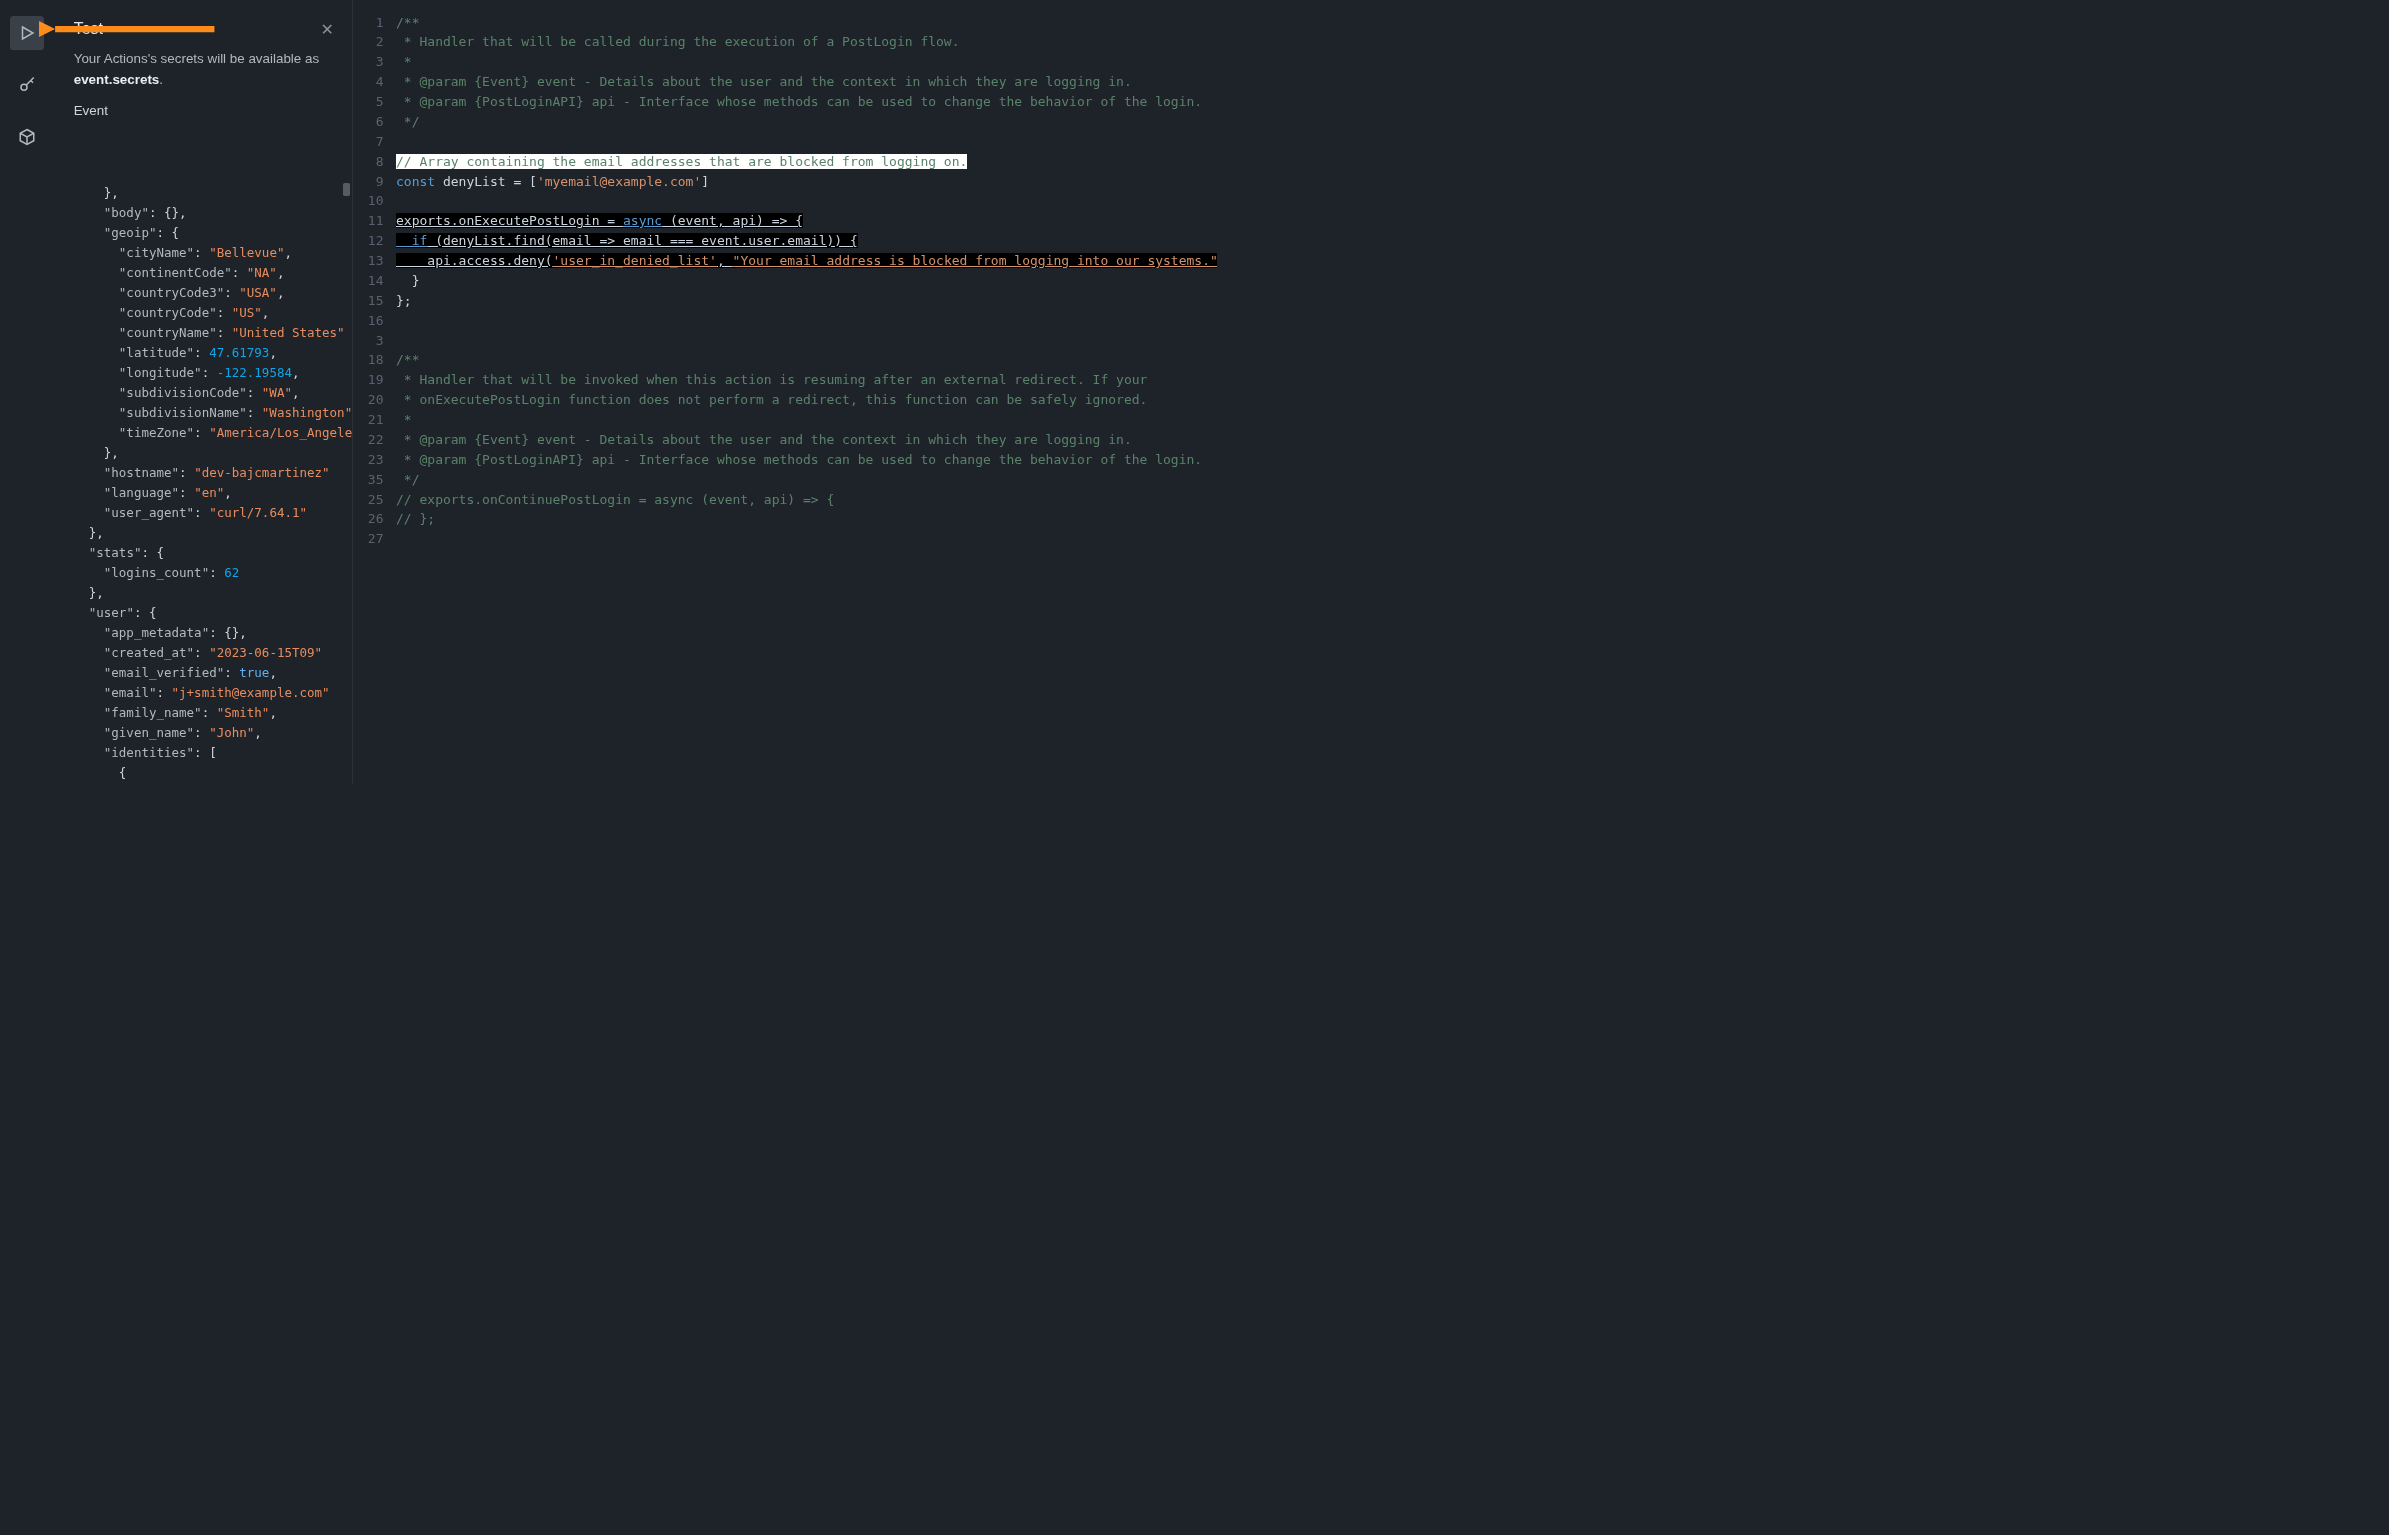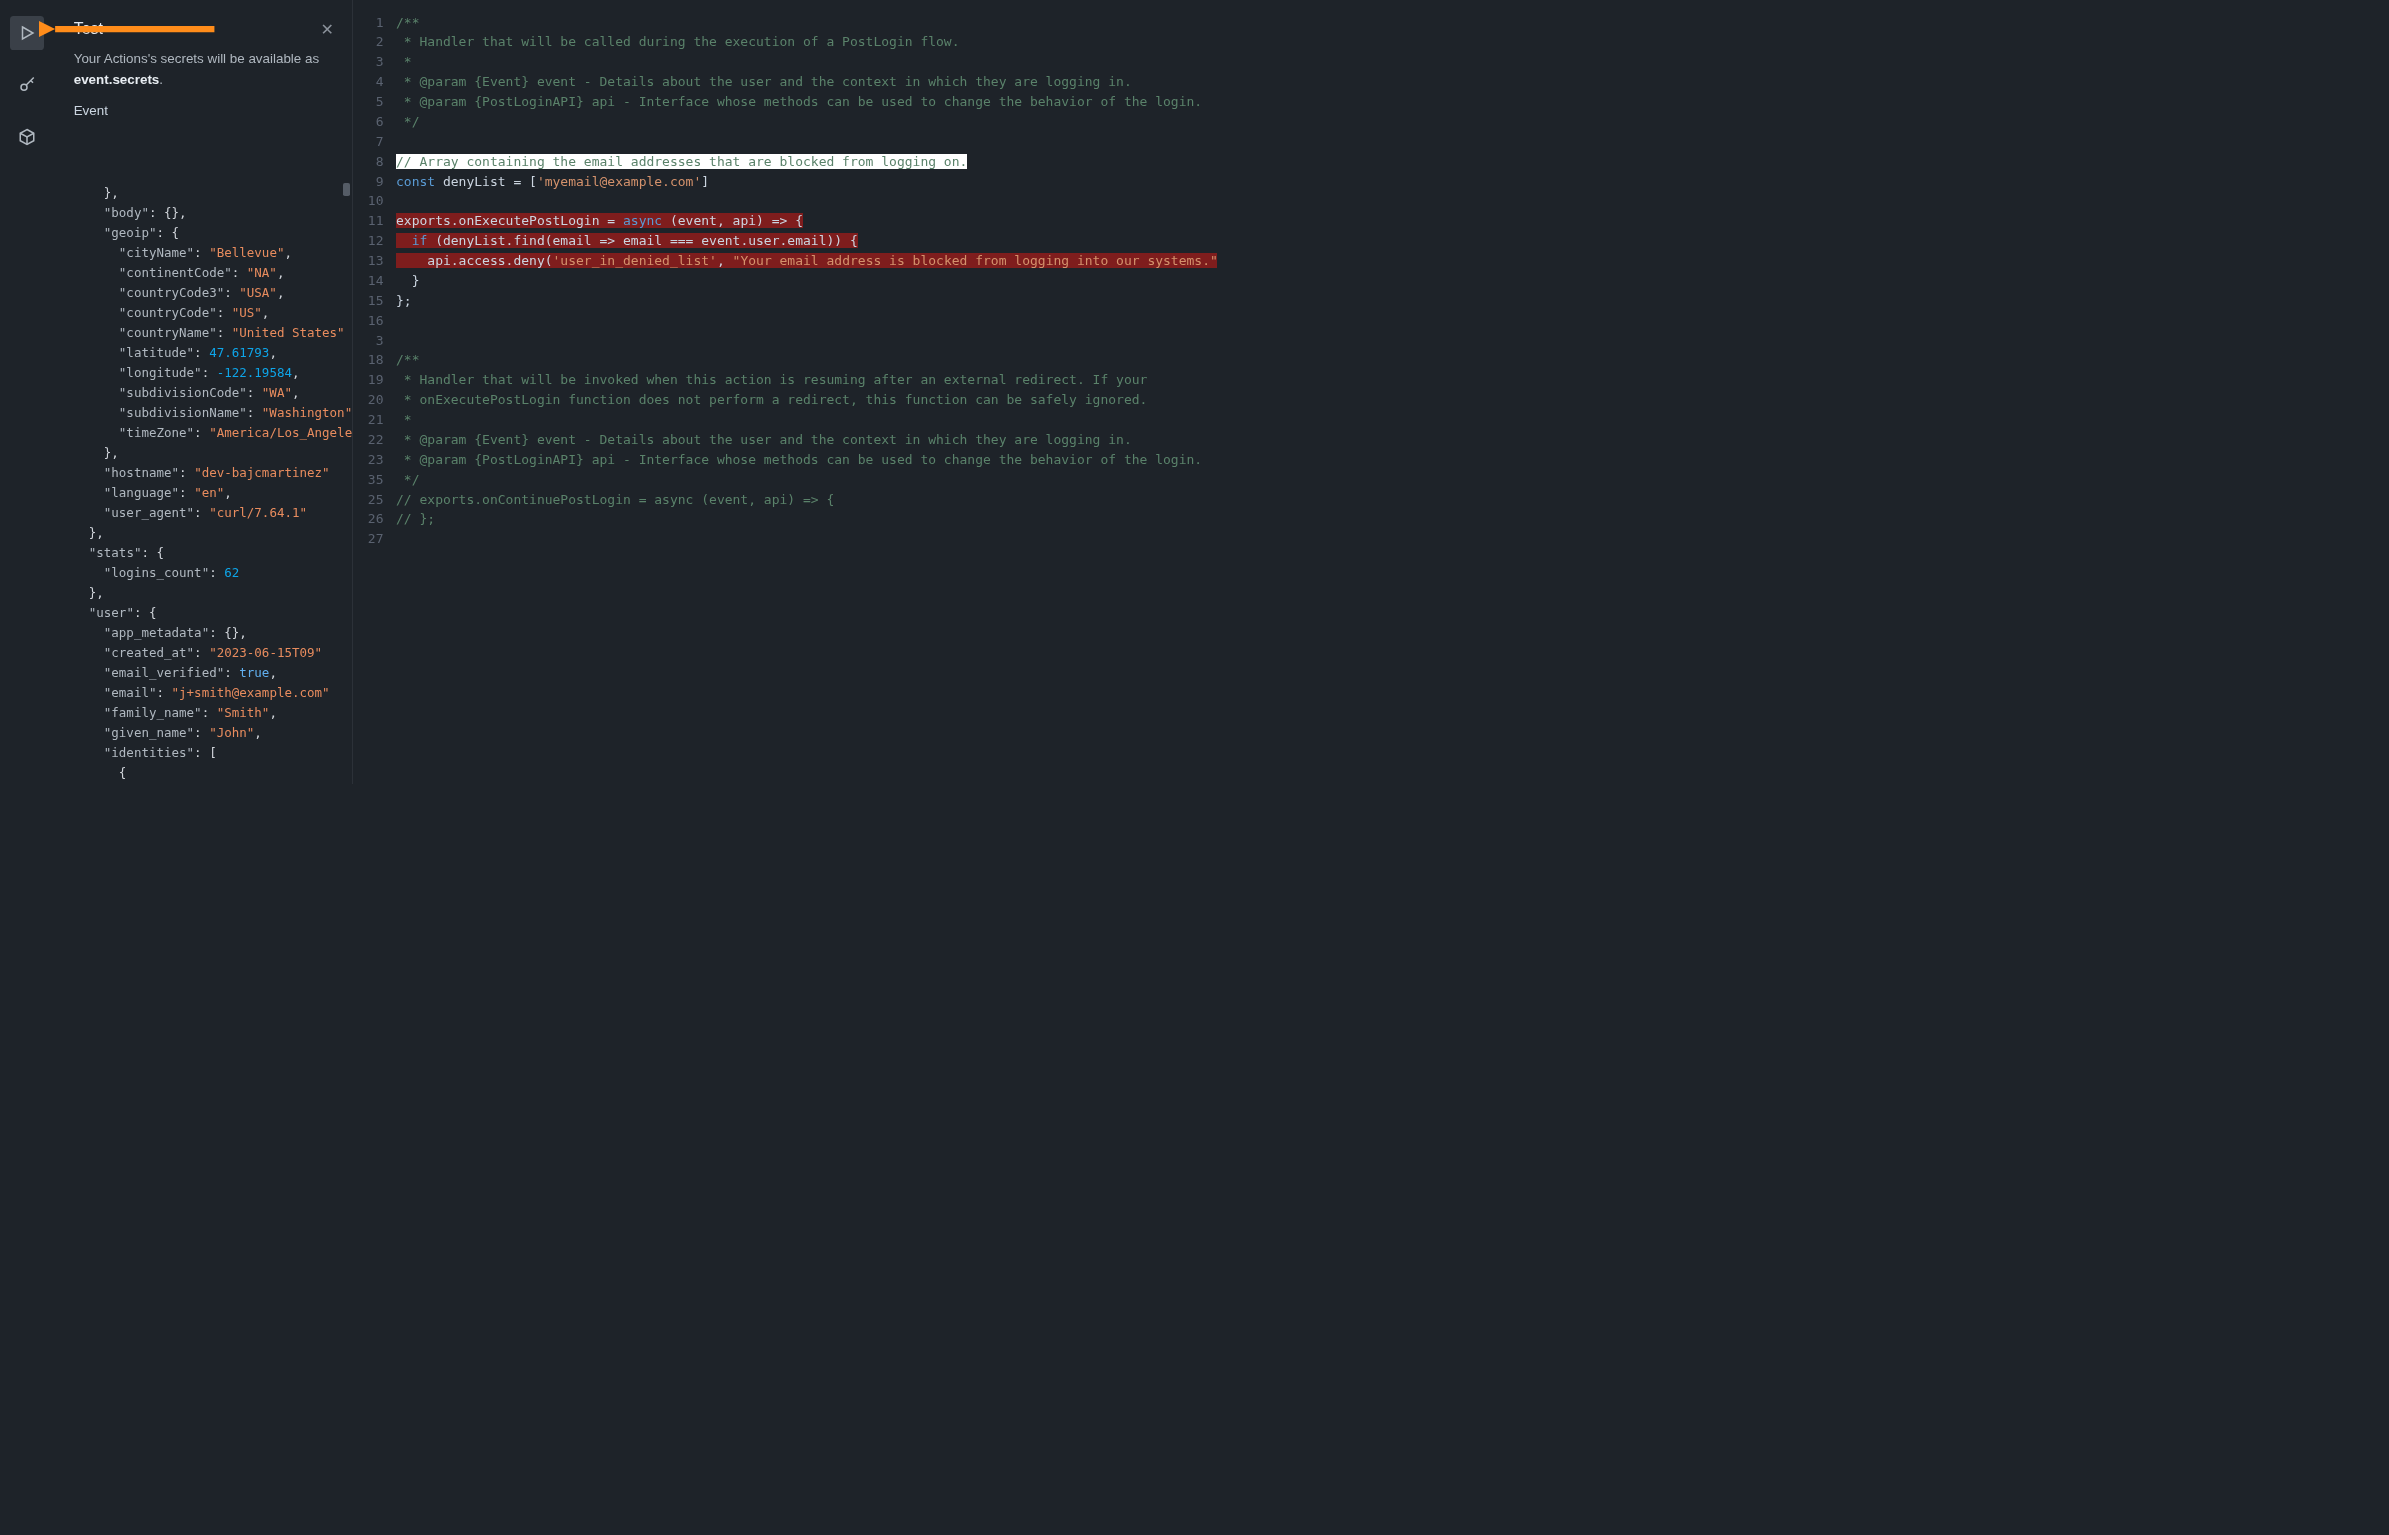--- a/index.html
+++ b/index.html
@@ -120,21 +120,21 @@
     flex: 1;
     white-space: pre;
     overflow: hidden;
   }
   .code .cm { color: #5a826a; }       
   .code .kw { color: #5a9bd4; }       
   .code .kw2 { color: #5a9bd4; }      
   .code .id { color: #cbd5e0; }       
   .code .str { color: #d4926c; }
   .code .hl { background: #ffffff; } 
-  .code .ihl { background: #7f1d1d; }
+  .code .ihl { background: #000000; text-decoration: underline; }
   
   
   .arrow {
     position: absolute;
     left: 39px; top: 19.7px;
     z-index: 50;
     pointer-events: none;
   }
 </style>
 </head>

